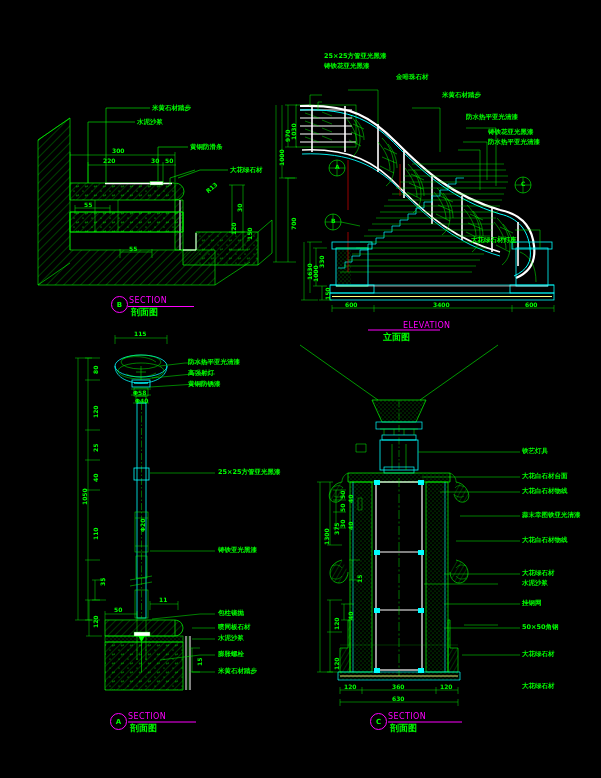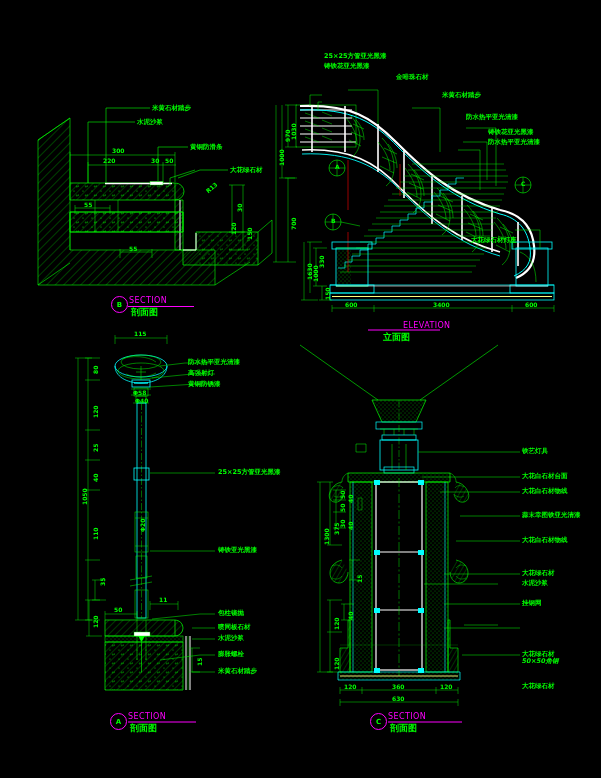--- a/index.html
+++ b/index.html
@@ -491,21 +491,21 @@
 <div class="ttl-cn" style="left:130px;top:722px;">剖面图</div>
 
 <div class="lbl" style="left:522px;top:447px;">铁艺灯具</div>
 <div class="lbl" style="left:522px;top:472px;">大花白石材台面</div>
 <div class="lbl" style="left:522px;top:487px;">大花白石材物线</div>
 <div class="lbl" style="left:522px;top:511px;">蒜末幸图铁亚光清漆</div>
 <div class="lbl" style="left:522px;top:536px;">大花白石材物线</div>
 <div class="lbl" style="left:522px;top:569px;">大花绿石材</div>
 <div class="lbl" style="left:522px;top:579px;">水泥沙浆</div>
 <div class="lbl" style="left:522px;top:599px;">挂钢网</div>
-<div class="lbl" style="left:522px;top:657px;font-style:italic;">50×50角钢</div>
+<div class="lbl" style="left:522px;top:623px;">50×50角钢</div>
 <div class="lbl" style="left:522px;top:650px;">大花绿石材</div>
 <div class="lbl" style="left:522px;top:682px;">大花绿石材</div>
 
 <div class="dim" style="left:344px;top:683px;">120</div>
 <div class="dim" style="left:392px;top:683px;">360</div>
 <div class="dim" style="left:440px;top:683px;">120</div>
 <div class="dim" style="left:392px;top:695px;">630</div>
 
 <div class="dim v" style="left:323px;top:545px;">1300</div>
 <div class="dim v" style="left:333px;top:535px;">375</div>

